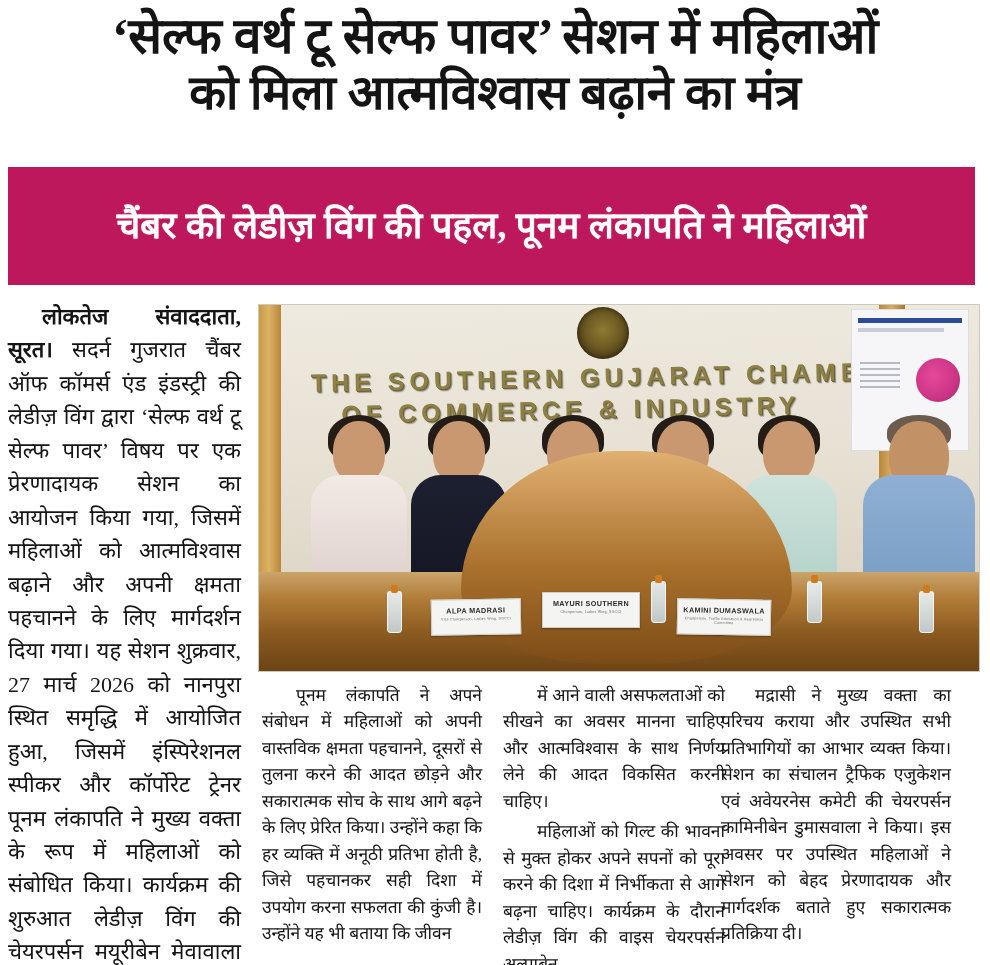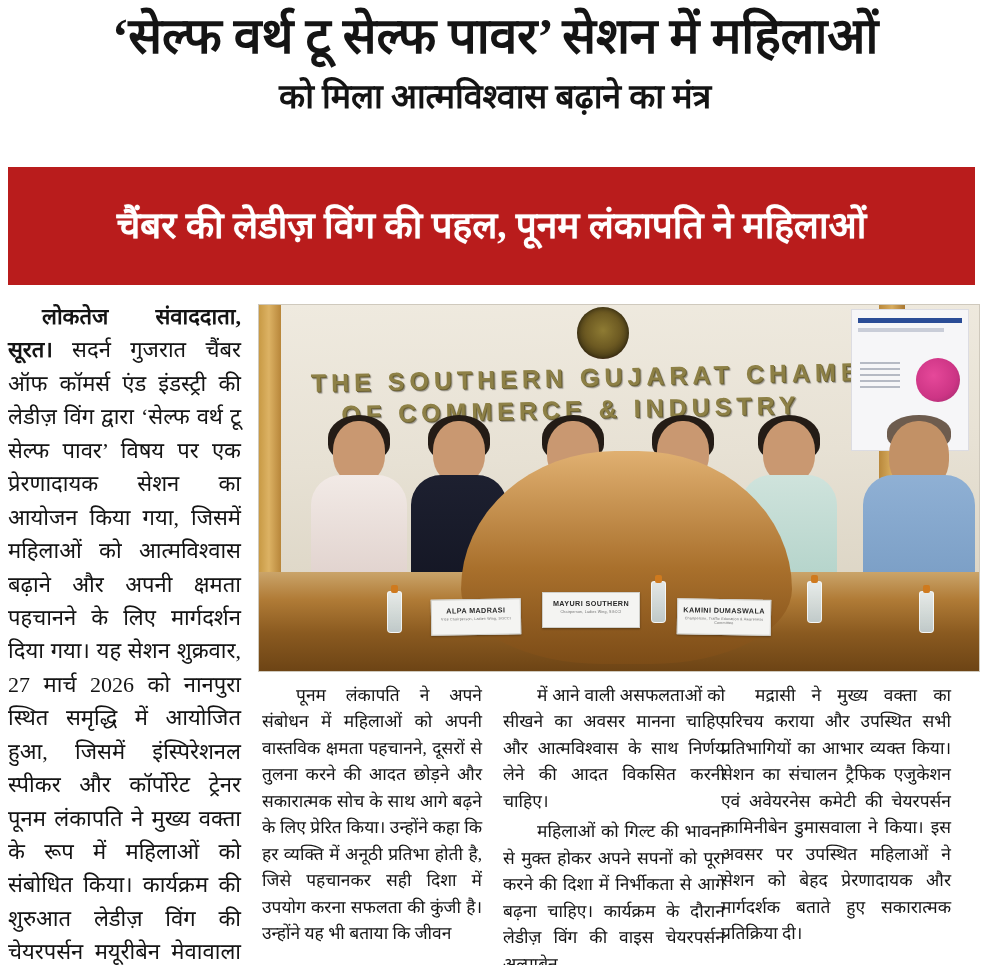--- a/index.html
+++ b/index.html
@@ -34,21 +34,21 @@
     font-family: "Liberation Serif", "DejaVu Serif", serif;
     font-weight: 700;
     font-size: 50px;
     line-height: 1.12;
     letter-spacing: -0.2px;
     color: #141414;
     white-space: nowrap;
     transform: scaleX(1.0);
   }
   .headline-line.l1 { font-size: 50px; }
-  .headline-line.l2 { font-size: 34px; margin-top: 14px; }
+  .headline-line.l2 { font-size: 48px; margin-top: 2px; }
 
   
   .subbanner {
     position: absolute;
     left: 8px;
     top: 167px;
     width: 967px;
     height: 118px;
     background: #E81A80;
     box-sizing: border-box;
@@ -323,21 +323,21 @@
 </head>
 <body>
 
 <div class="page">
 
   <div class="headline">
     <div class="headline-line l1">‘सेल्फ वर्थ टू सेल्फ पावर’ सेशन में महिलाओं</div>
     <div class="headline-line l2">को मिला आत्मविश्वास बढ़ाने का मंत्र</div>
   </div>
 
-  <div class="subbanner" style="background: #b91c1c; align-items: center;">
+  <div class="subbanner" style="background: #be185d; align-items: center;">
     <div class="subbanner-line" style="color: rgb(255, 255, 255);">चैंबर की लेडीज़ विंग की पहल, पूनम लंकापति ने महिलाओं</div>
   </div>
 
   <div class="article">
 
     <div class="col1">
       <span class="indent-first"></span><span class="lead">लोकतेज</span><span>&nbsp;&nbsp;&nbsp;&nbsp;&nbsp;&nbsp;</span><span class="lead">संवाददाता,</span>
       <span class="lead">सूरत।</span>
       <span>सदर्न गुजरात चैंबर ऑफ कॉमर्स एंड इंडस्ट्री की लेडीज़ विंग द्वारा ‘सेल्फ वर्थ टू सेल्फ पावर’ विषय पर एक प्रेरणादायक सेशन का आयोजन किया गया, जिसमें महिलाओं को आत्मविश्वास बढ़ाने और अपनी क्षमता पहचानने के लिए मार्गदर्शन दिया गया। यह सेशन शुक्रवार, 27 मार्च 2026 को नानपुरा स्थित समृद्धि में आयोजित हुआ, जिसमें इंस्पिरेशनल स्पीकर और कॉर्पोरेट ट्रेनर पूनम लंकापति ने मुख्य वक्ता के रूप में महिलाओं को संबोधित किया। कार्यक्रम की शुरुआत लेडीज़ विंग की चेयरपर्सन मयूरीबेन मेवावाला के स्वागत भाषण से हुई। उन्होंने कहा कि आज के समय में महिलाओं के लिए आत्मविश्वास और सेल्फ-वर्थ की भावना विकसित करना बेहद आवश्यक है, ताकि वे जीवन के हर क्षेत्र में आगे बढ़ सकें।</span>
     </div>

